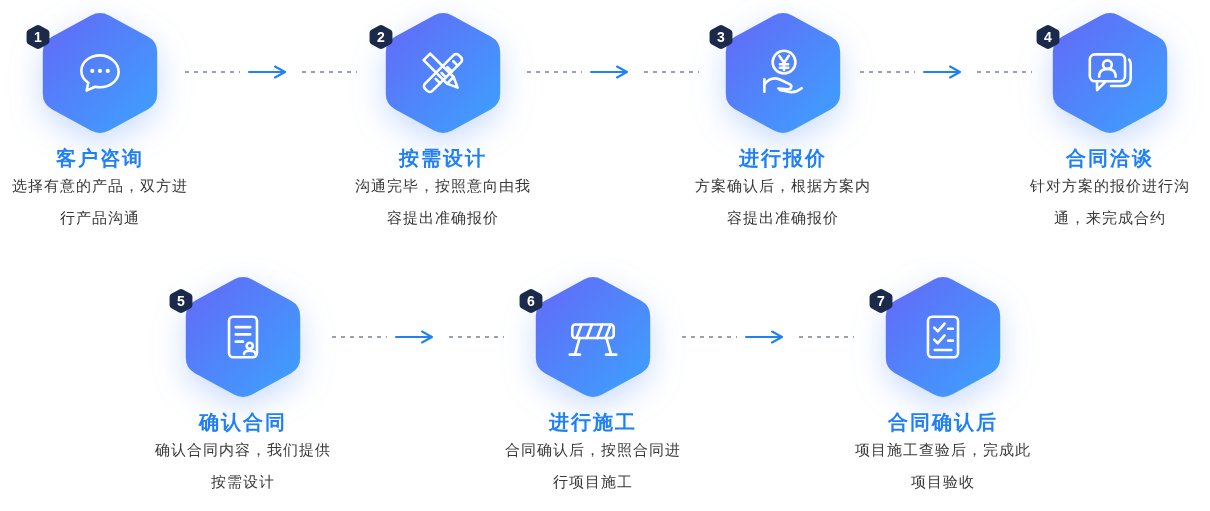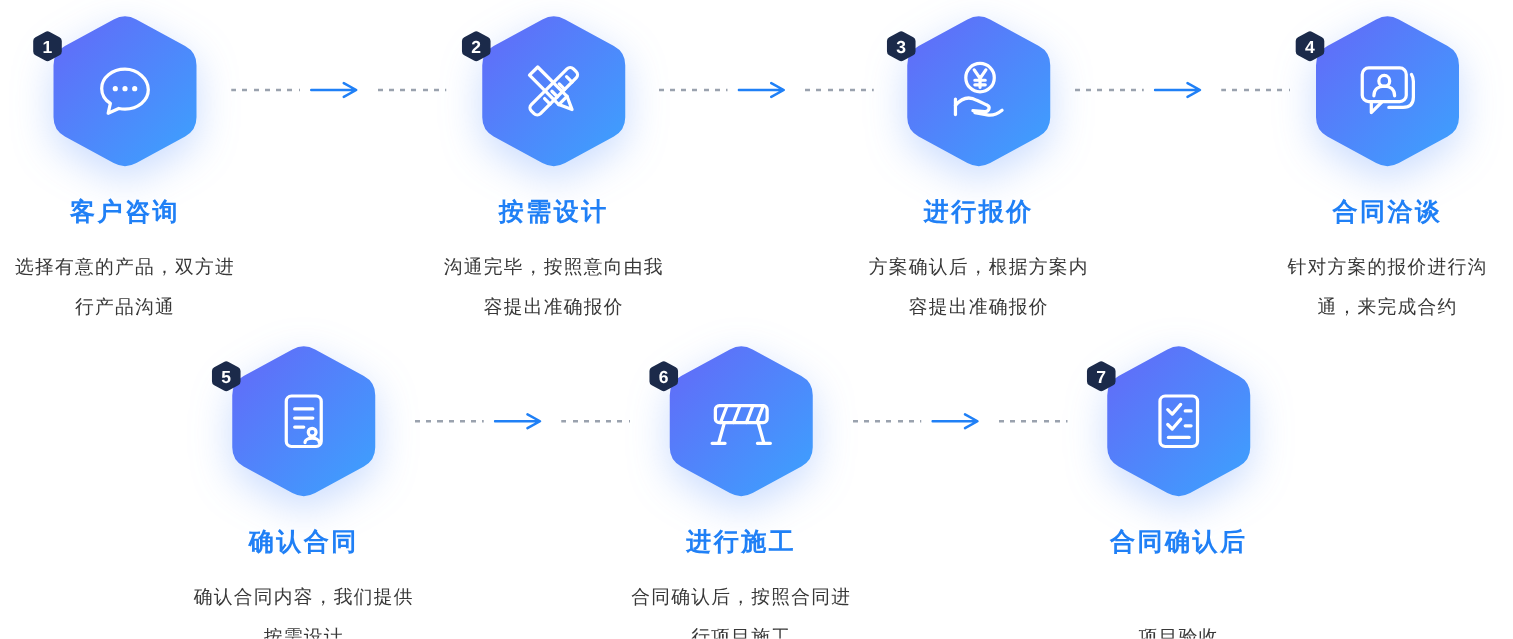--- a/index.html
+++ b/index.html
@@ -49,29 +49,29 @@
     position:absolute;
     inset:0;
     display:flex;
     align-items:center;
     justify-content:center;
     color:#ffffff;
     font-size:14px;
     font-weight:bold;
   }
   .title{
-    margin-top:20px;
+    margin-top:8px;
     font-size:20px;
     line-height:24px;
     font-weight:bold;
     color:#2080F6;
     letter-spacing:2px;
   }
   .desc{
-    margin-top:16px;
+    margin-top:0;
     font-size:15px;
     line-height:32px;
     color:#383838;
     text-align:center;
     letter-spacing:1px;
   }
   .arrow-group{
     position:absolute;
     display:flex;
     align-items:center;
@@ -285,21 +285,21 @@
       </svg>
       <div class="badge">
         <svg viewBox="0 0 100 100">
             <use href="#hexShape" fill="#1B2A4A"></use>
           </svg>
         <span class="badge-num">7</span>
       </div>
     </div>
     <div class="title">合同确认后</div>
     <div class="desc">
-      <br>
+      <span>项目施工查验后，完成此</span><br>
       <span>项目验收</span>
     </div>
   </div>
 
   <div class="arrow-group" style="left:185px;top:65px">
     <span class="dash"></span>
     <svg class="arrow-svg" width="46" height="14" viewBox="0 0 46 14">
       <path d="M1,7 H35 M27,1.5 L37,7 L27,12.5" fill="none" stroke="#2080F6" stroke-width="2" stroke-linecap="round" stroke-linejoin="round"></path>
     </svg>
     <span class="dash"></span>

